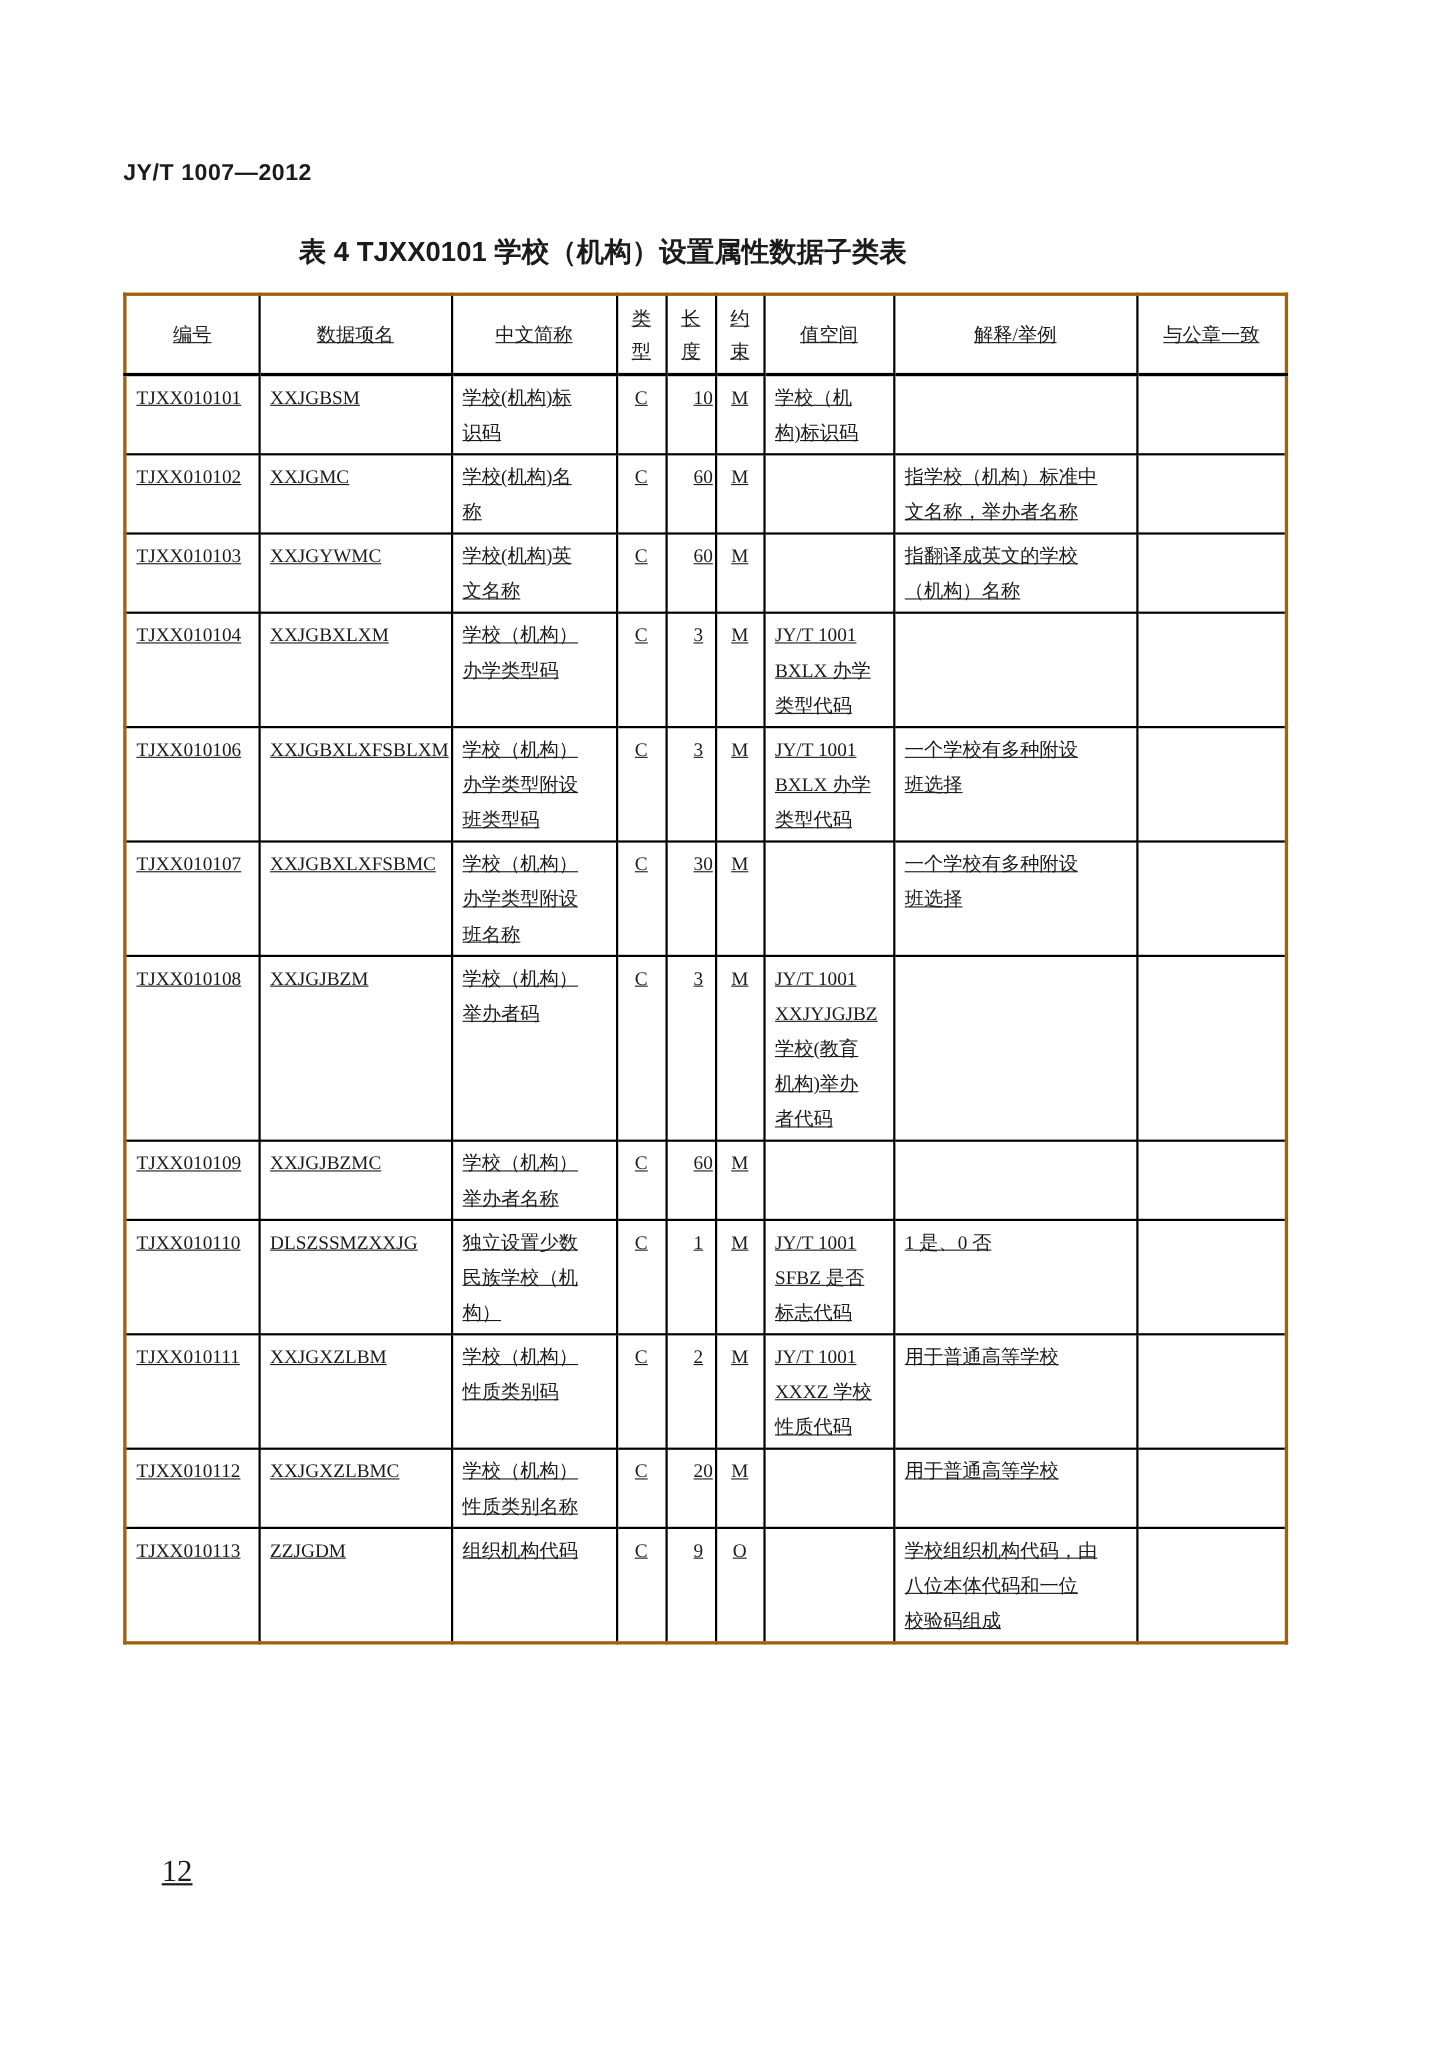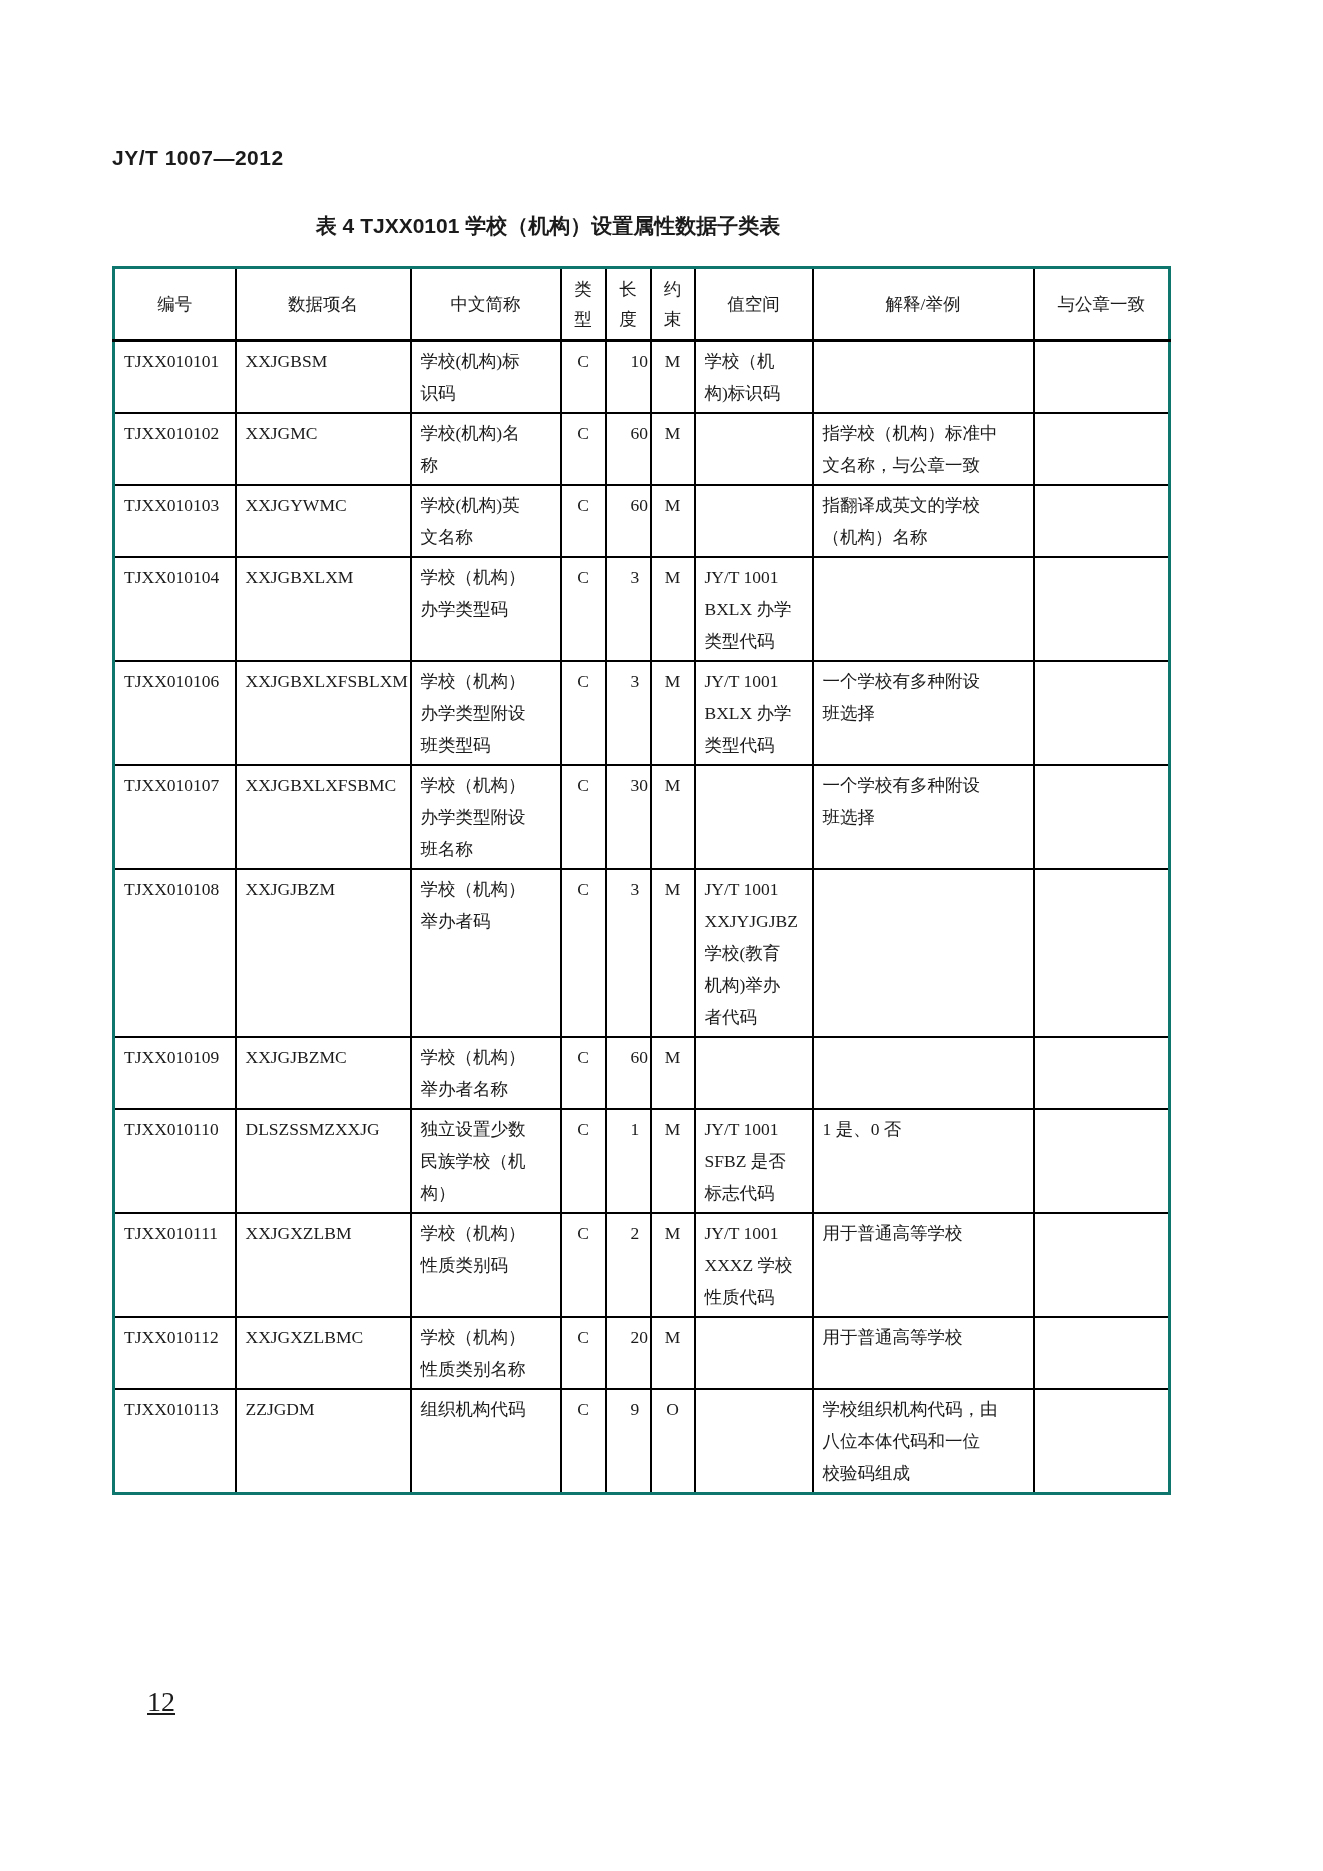--- a/index.html
+++ b/index.html
@@ -9,25 +9,25 @@
     margin:0 auto;overflow:hidden;
   }
   .doc-number{
     position:absolute;left:112px;top:146px;
     font-family:"Liberation Sans","DejaVu Sans",sans-serif;
     font-size:21px;font-weight:600;letter-spacing:.5px;
   }
   .table-title{
     position:absolute;left:112px;top:212px;width:872px;text-align:center;
     font-family:"Liberation Sans","DejaVu Sans",sans-serif;
-    font-size:21px;font-weight:700;
+    font-size:25px;font-weight:700;
   }
   table.data-table{
     position:absolute;left:112px;top:266px;width:1056px;
-    border-collapse:collapse;table-layout:fixed;border:3px solid #0f766e;
+    border-collapse:collapse;table-layout:fixed;border:3px solid #a16207;text-decoration:underline;
   }
   th,td{
     border:2px solid #000;font-size:17.5px;line-height:32px;
     vertical-align:top;padding:3px 9px;white-space:pre-line;overflow:hidden;
   }
   thead th{
     font-weight:normal;text-align:center;vertical-align:middle;
     line-height:30px;padding:4px 2px;border-bottom:3px solid #000;height:62px;
   }
   th.th-narrow{word-break:break-all;padding:4px 11px;}
@@ -86,21 +86,21 @@
         <tr>
           <td class="c-id">TJXX010102</td>
           <td class="c-item">XXJGMC</td>
           <td class="c-cn">学校(机构)名
 称</td>
           <td class="c-type">C</td>
           <td class="c-len">60</td>
           <td class="c-constraint">M</td>
           <td class="c-value_space"></td>
           <td class="c-explain">指学校（机构）标准中
-文名称，与公章一致</td>
+文名称，举办者名称</td>
           <td class="c-ref"></td>
         </tr>
         <tr>
           <td class="c-id">TJXX010103</td>
           <td class="c-item">XXJGYWMC</td>
           <td class="c-cn">学校(机构)英
 文名称</td>
           <td class="c-type">C</td>
           <td class="c-len">60</td>
           <td class="c-constraint">M</td>

